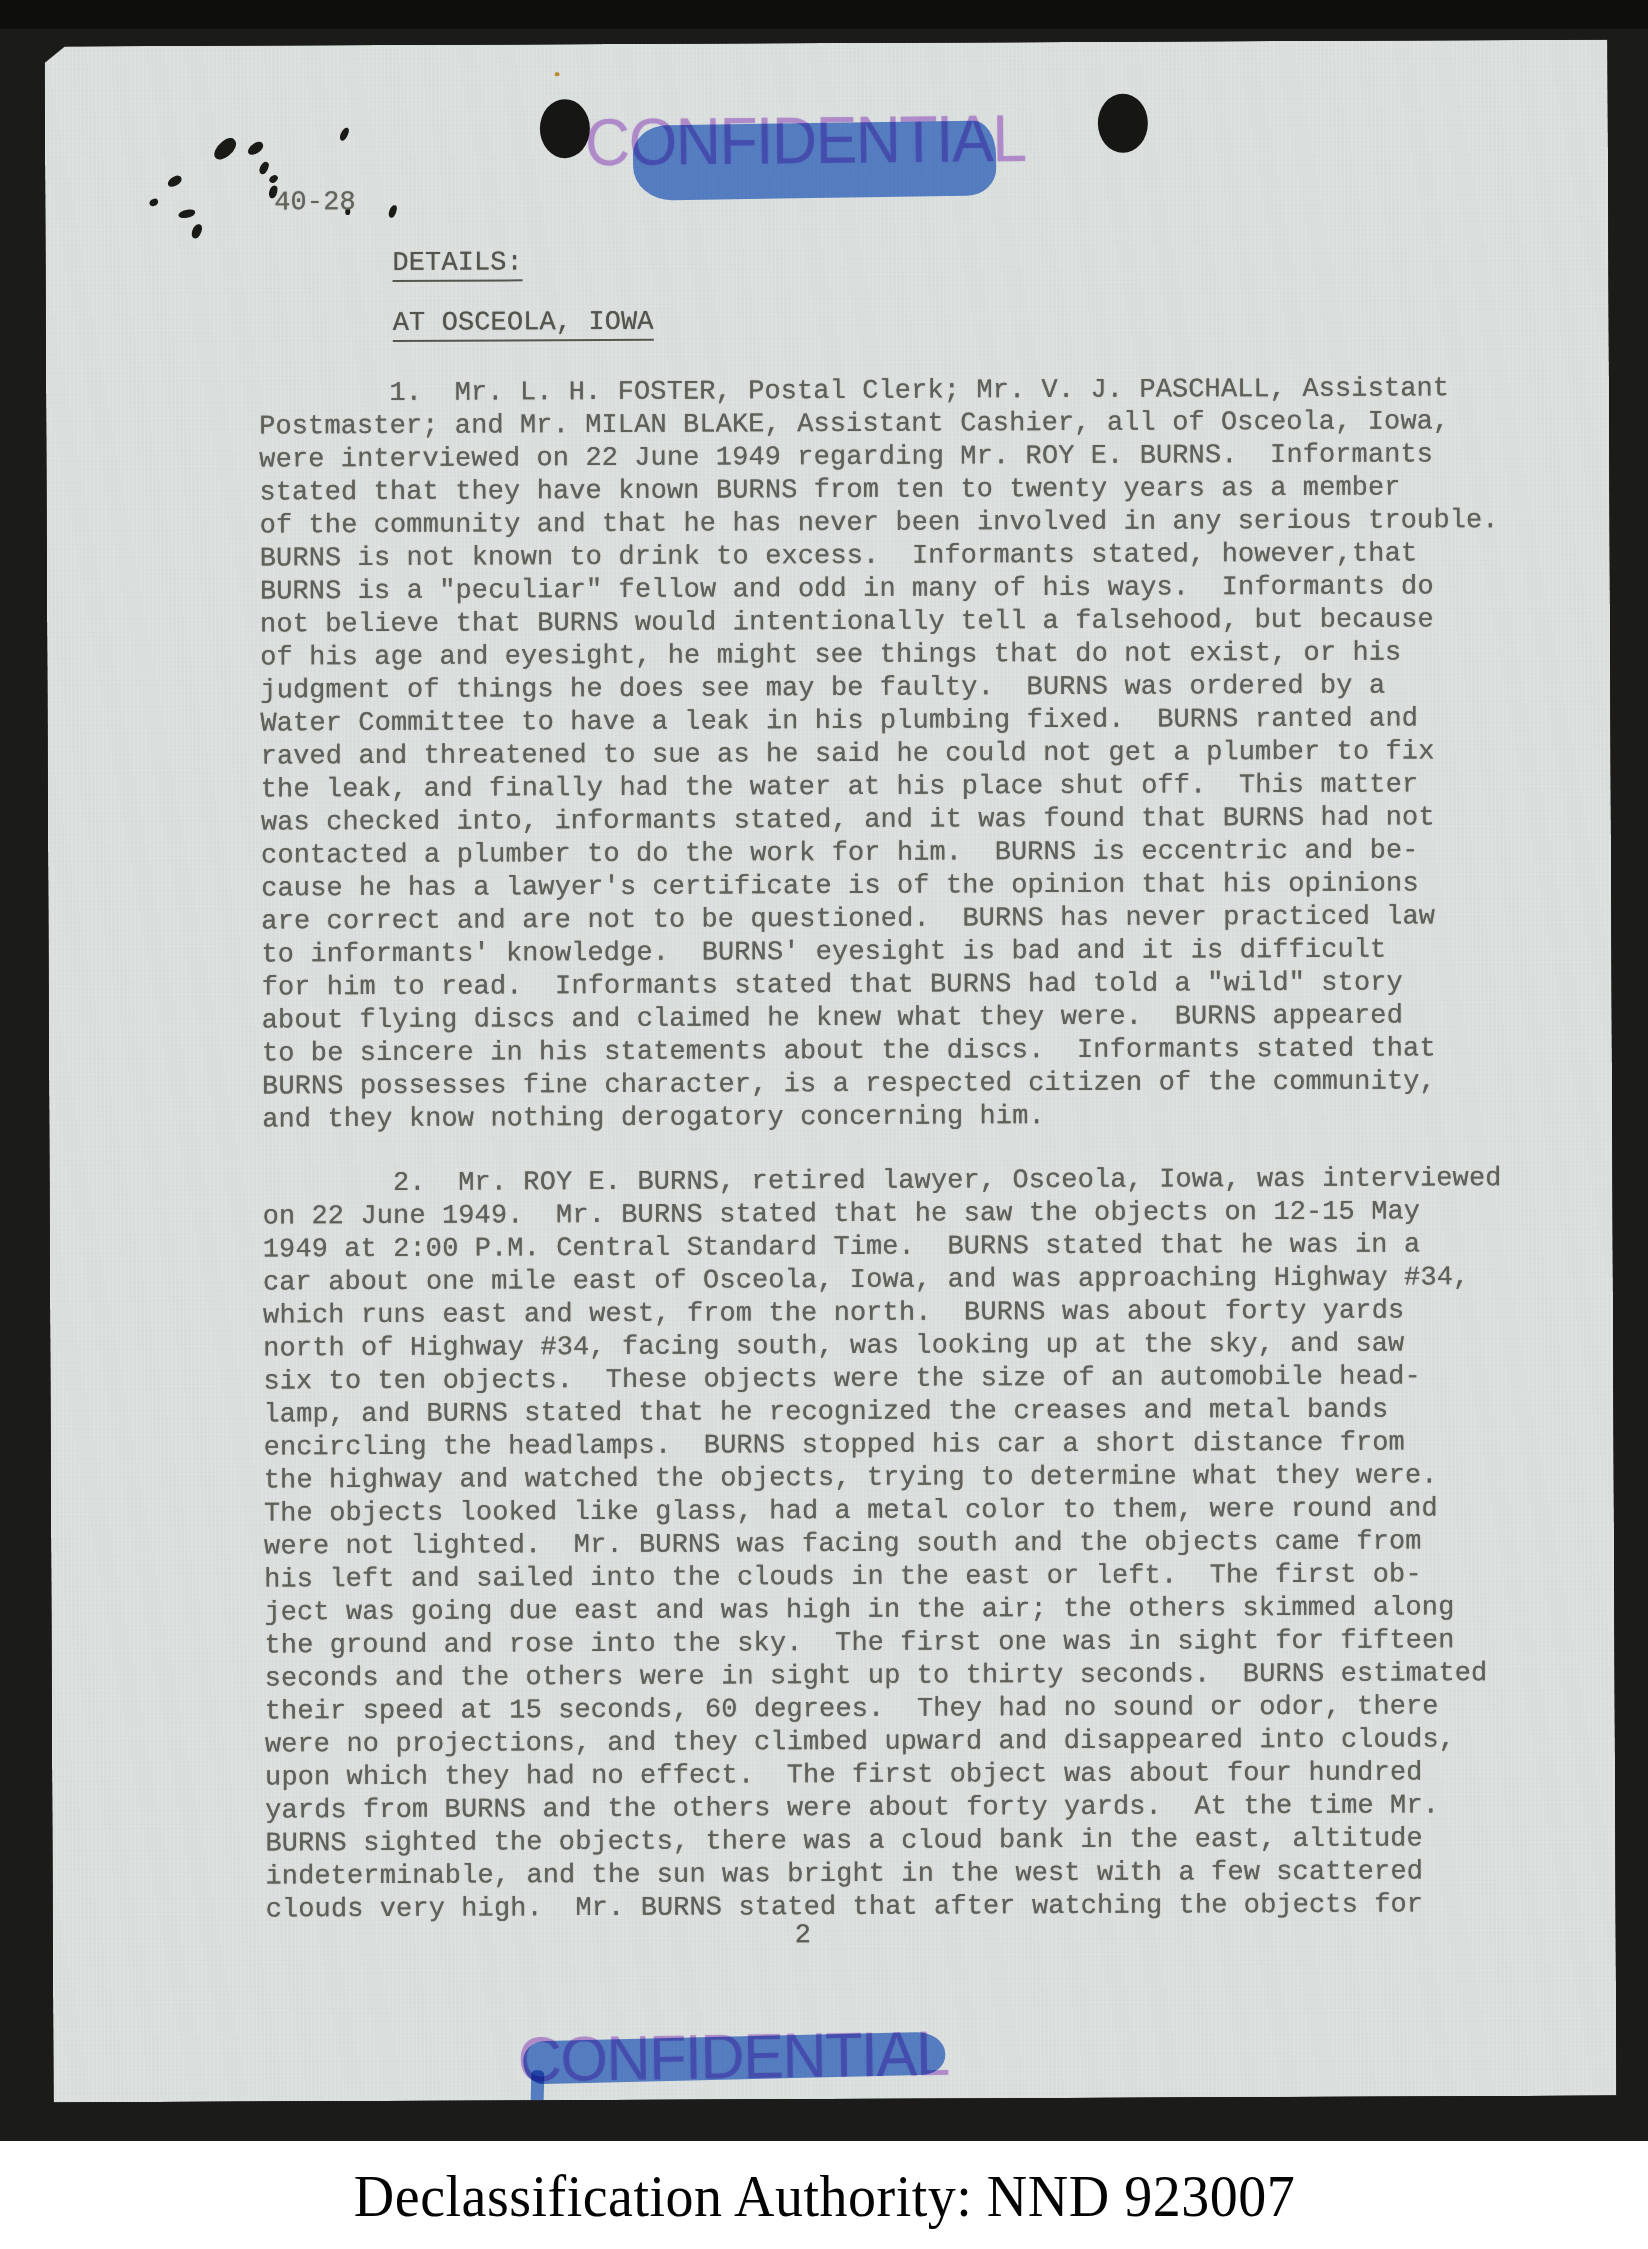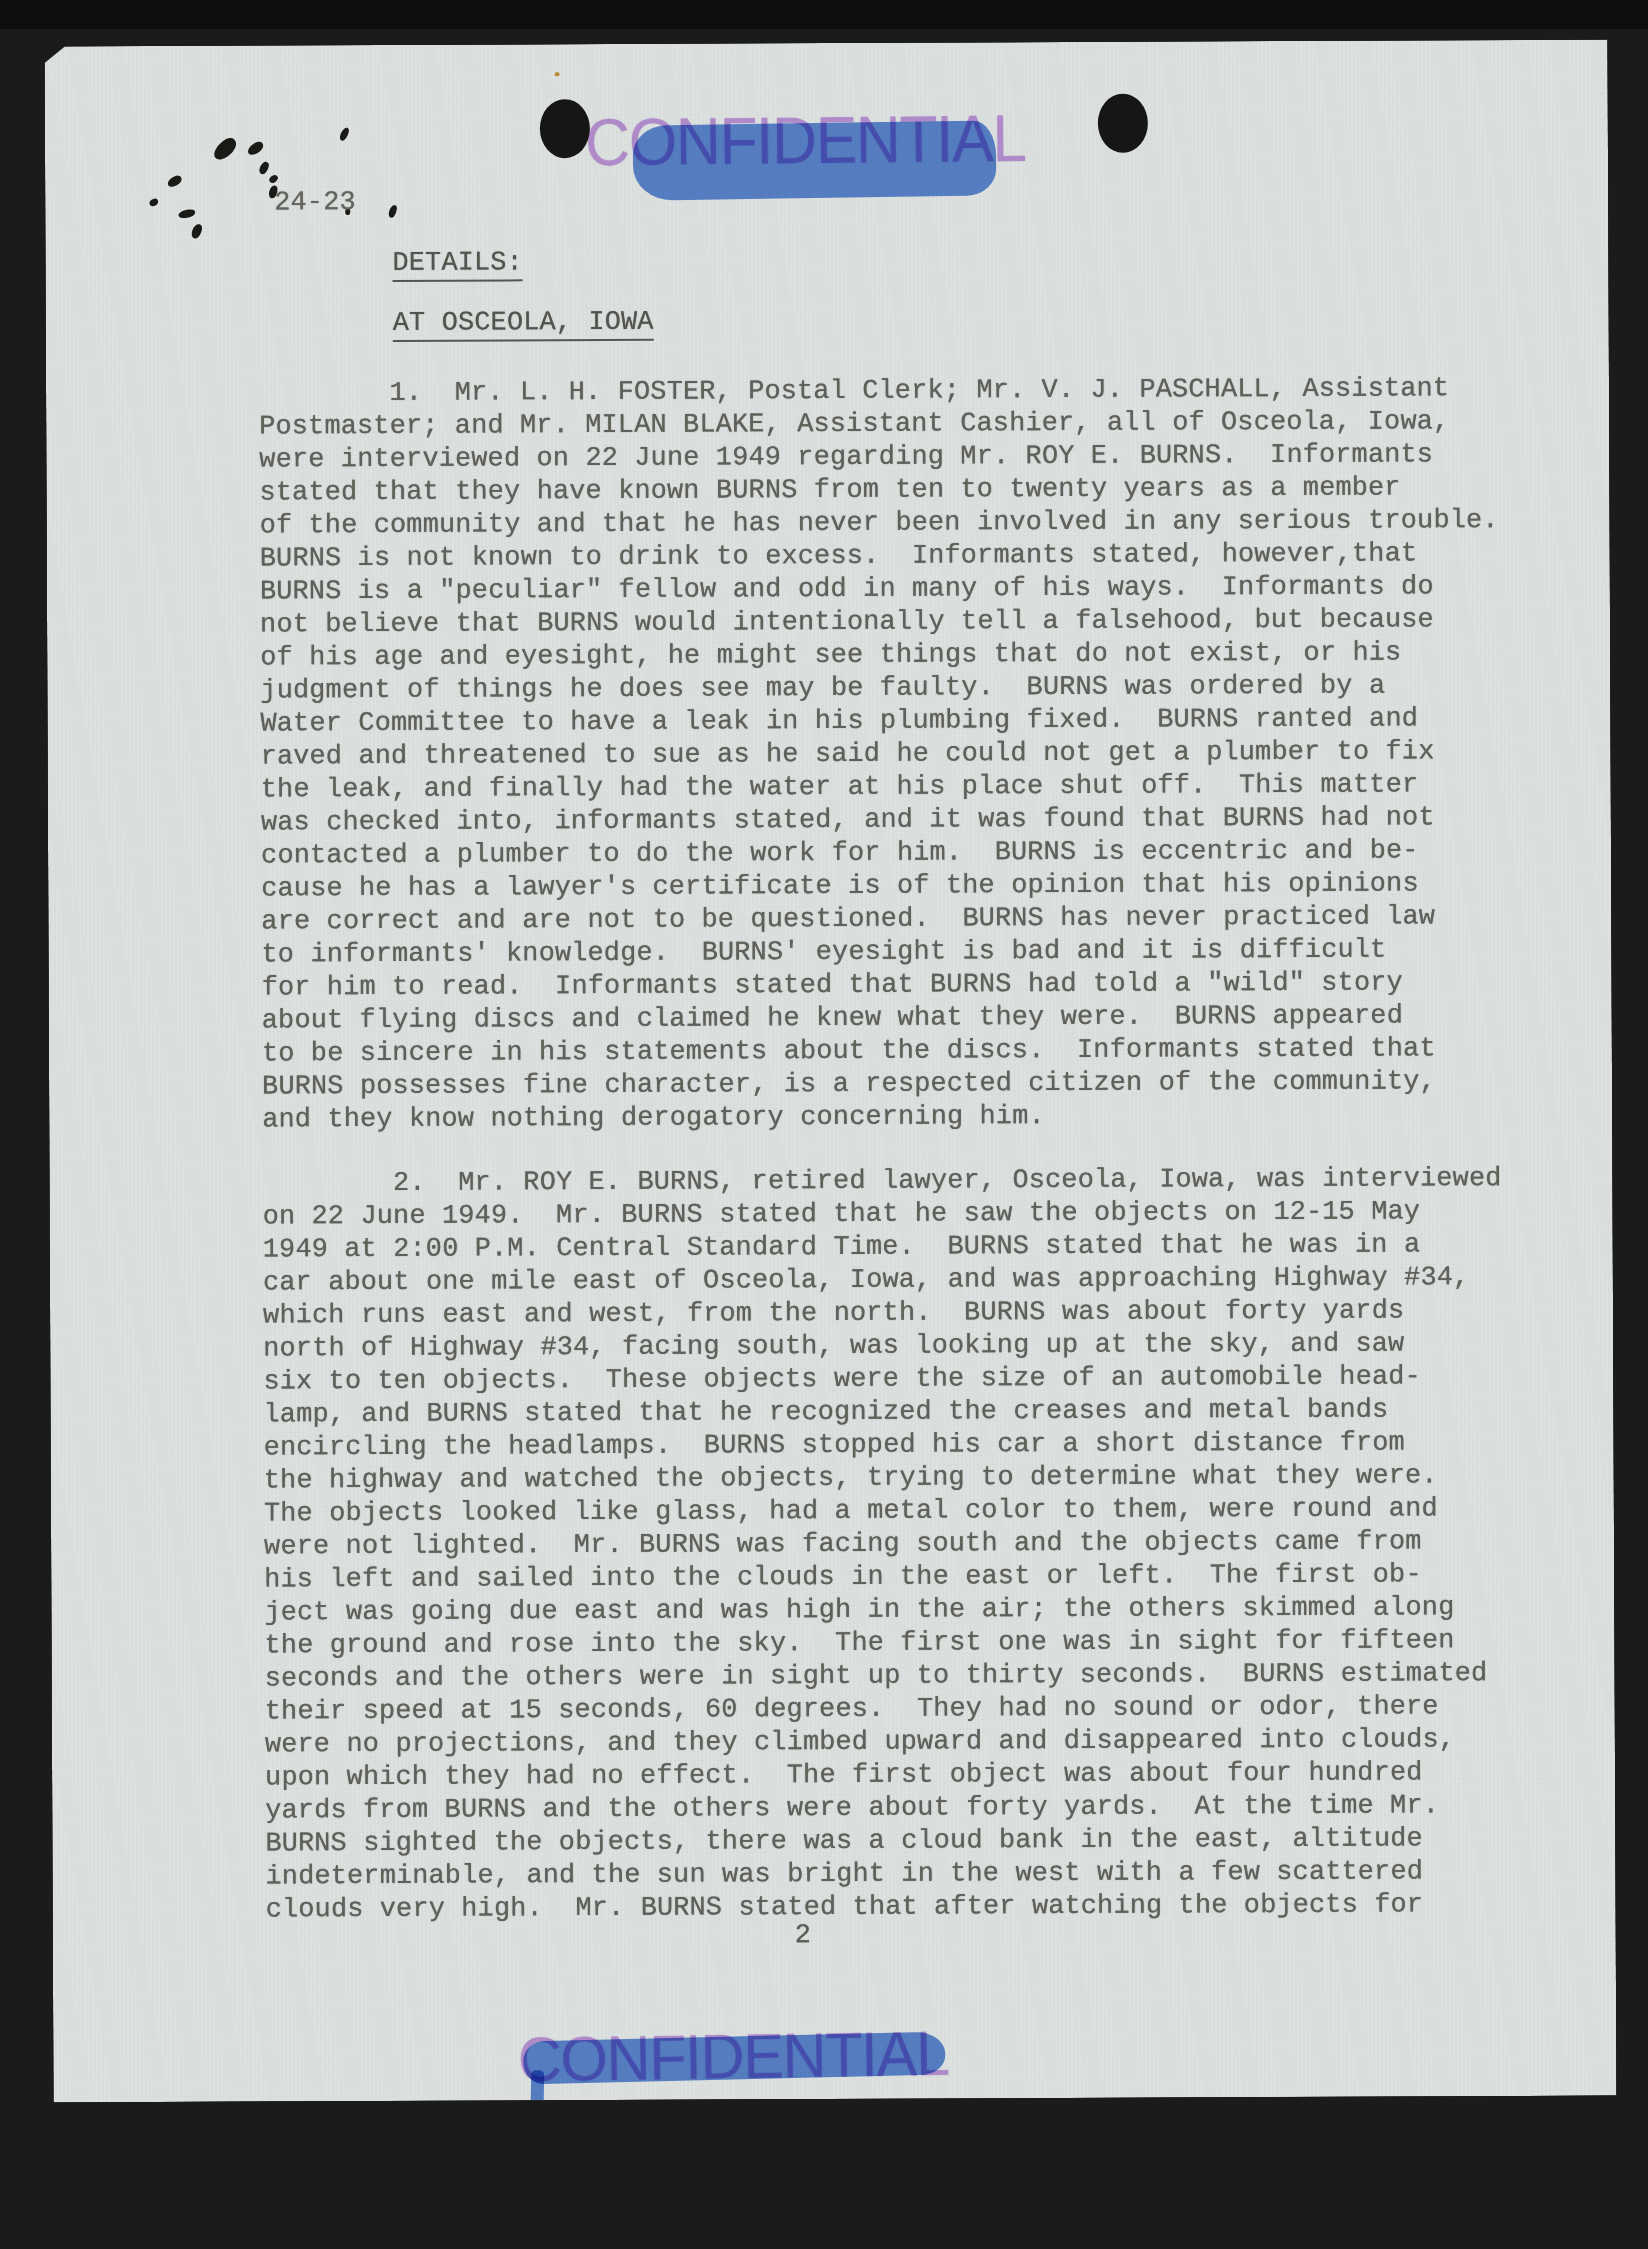--- a/index.html
+++ b/index.html
@@ -106,21 +106,21 @@
     <div class="speck" style="left:300px;top:163px;width:4.9px;height:6.9px;transform:rotate(0deg);"></div>
     <div class="speck" style="left:344px;top:160px;width:6.9px;height:12.8px;transform:rotate(15deg);"></div>
     <div class="speck" style="left:510px;top:27.5px;width:4.9px;height:4.9px;background:#b8892f;border-radius:50%;"></div>
 
     <div class="stamp stamp-top">CONFIDENTIAL</div>
     <div class="marker marker-top"></div>
 
     <div class="hole hole-left"></div>
     <div class="hole hole-right"></div>
 
-    <div class="type corner-num" style="left:229px;top:141px;">24-23</div>
+    <div class="type corner-num" style="left:229px;top:141px;">40-28</div>
 
     <div class="type" style="left:347px;top:202px;text-align:center;"><span class="heading">DETAILS:</span></div>
 
     <div class="type" style="left:347px;top:262px;"><span class="heading">AT OSCEOLA, IOWA</span></div>
 
     <div class="type" style="left:213px;top:332px;">        1.  Mr. L. H. FOSTER, Postal Clerk; Mr. V. J. PASCHALL, Assistant
 Postmaster; and Mr. MILAN BLAKE, Assistant Cashier, all of Osceola, Iowa,
 were interviewed on 22 June 1949 regarding Mr. ROY E. BURNS.  Informants
 stated that they have known BURNS from ten to twenty years as a member
 of the community and that he has never been involved in any serious trouble.
@@ -167,14 +167,17 @@
 indeterminable, and the sun was bright in the west with a few scattered
 clouds very high.  Mr. BURNS stated that after watching the objects for</div>
 
     <div class="type pagenum" style="left:742px;top:1876px;">2</div>
 
     <div class="stamp stamp-bottom">CONFIDENTIAL</div>
     <div class="marker marker-bottom"></div>
     <div class="marker marker-drip"></div>
   </div>
 
+  <div class="footer-band">
+    <div class="footer-text">Declassification Authority: NND 923007</div>
+  </div>
 </div>
 
 
 </body></html>

